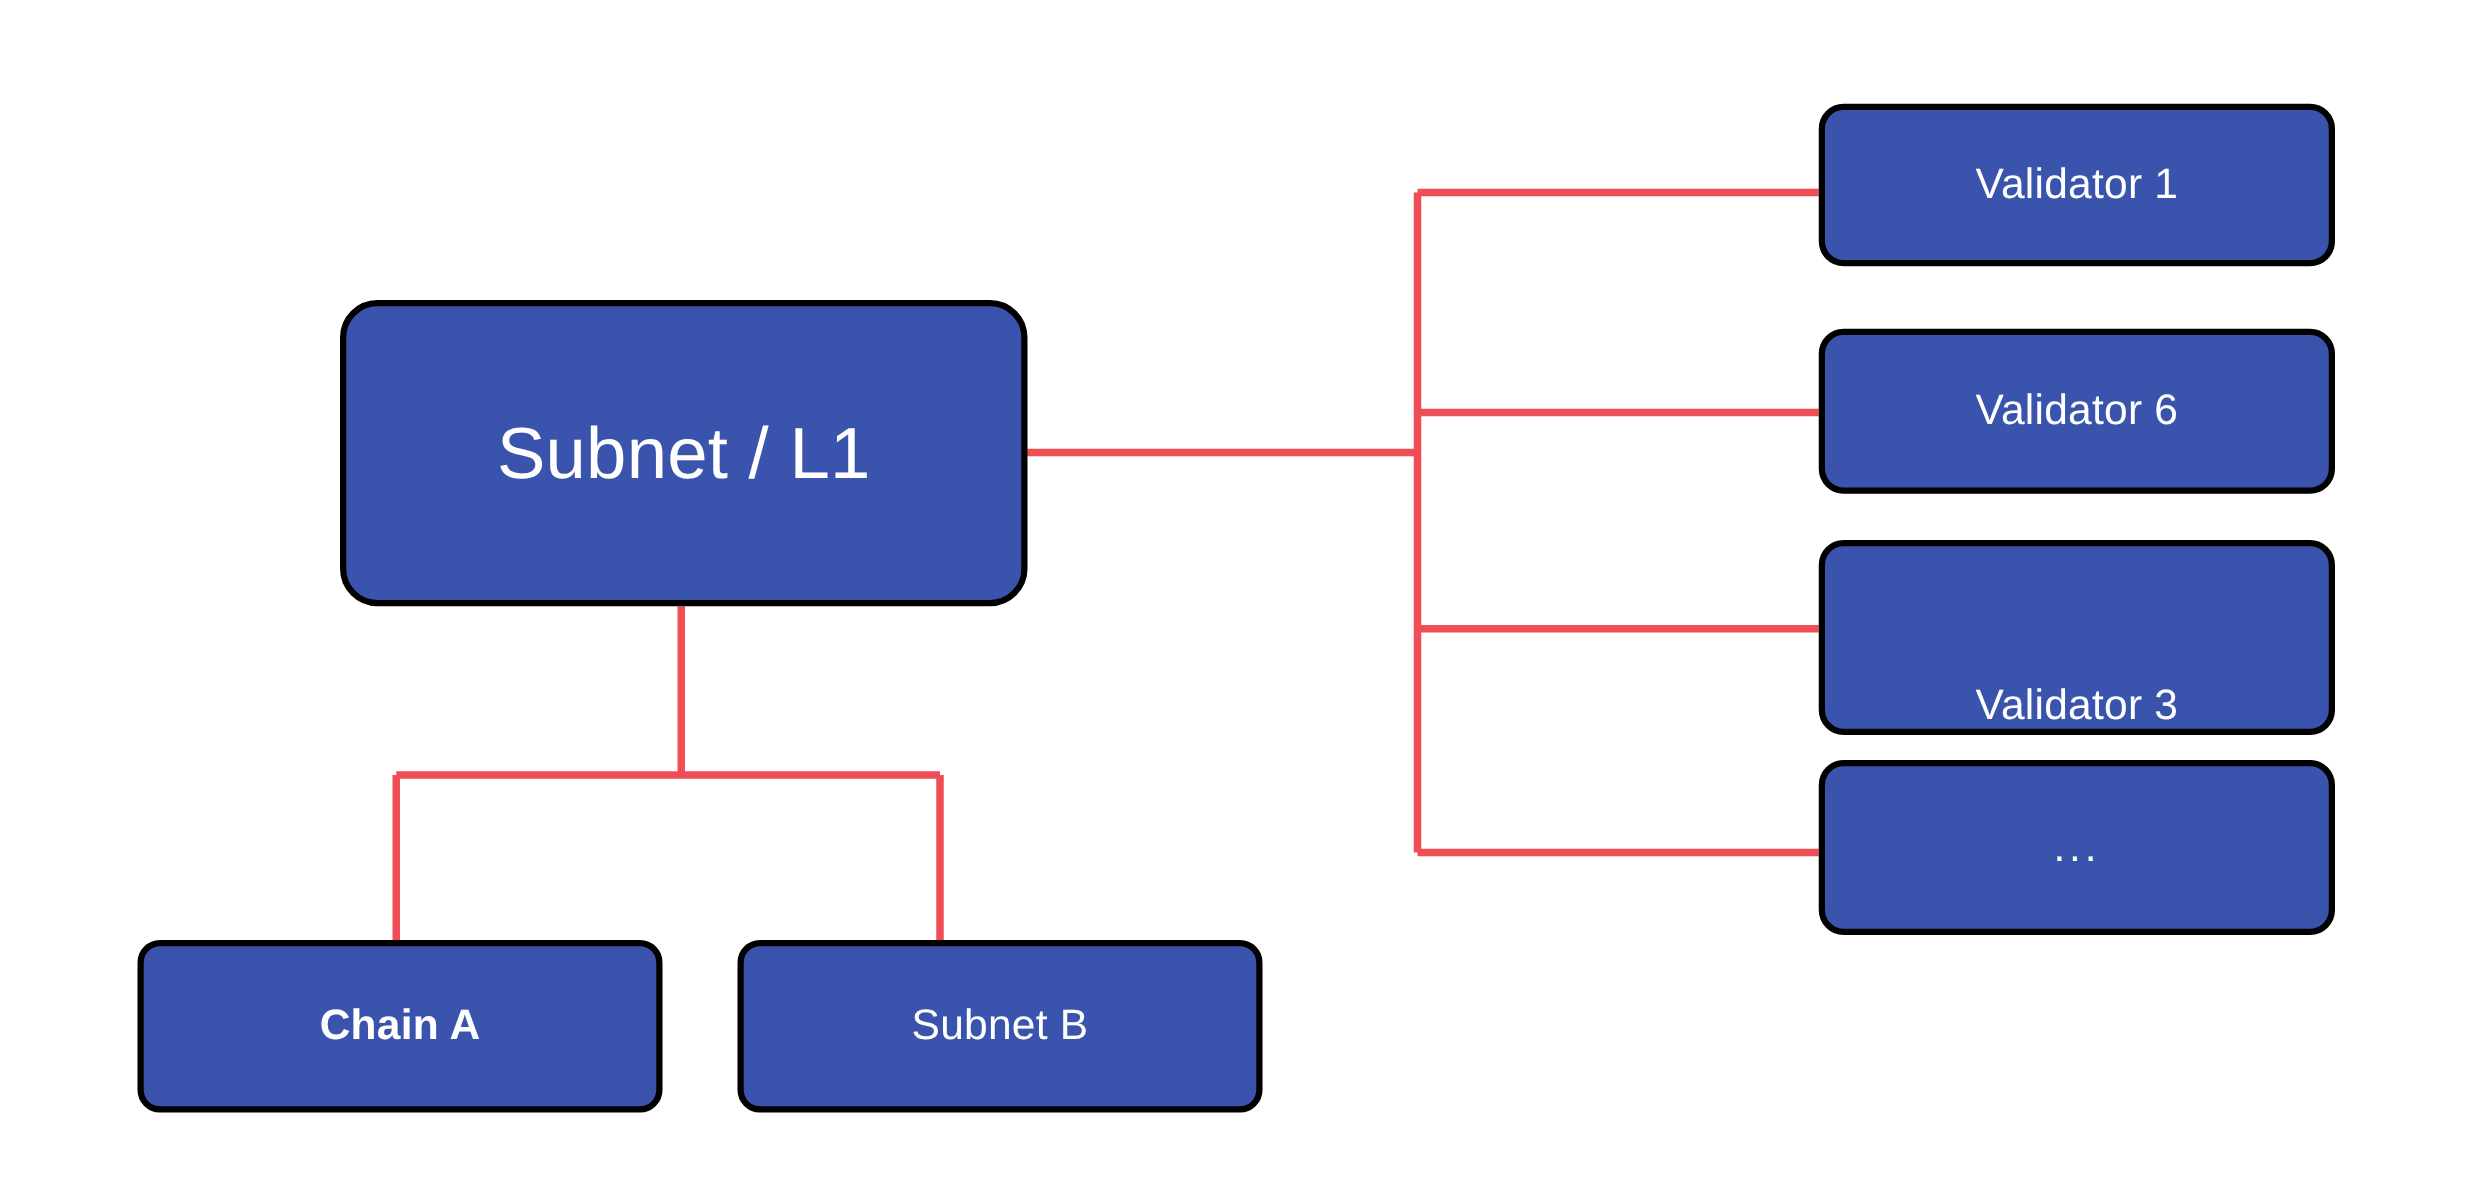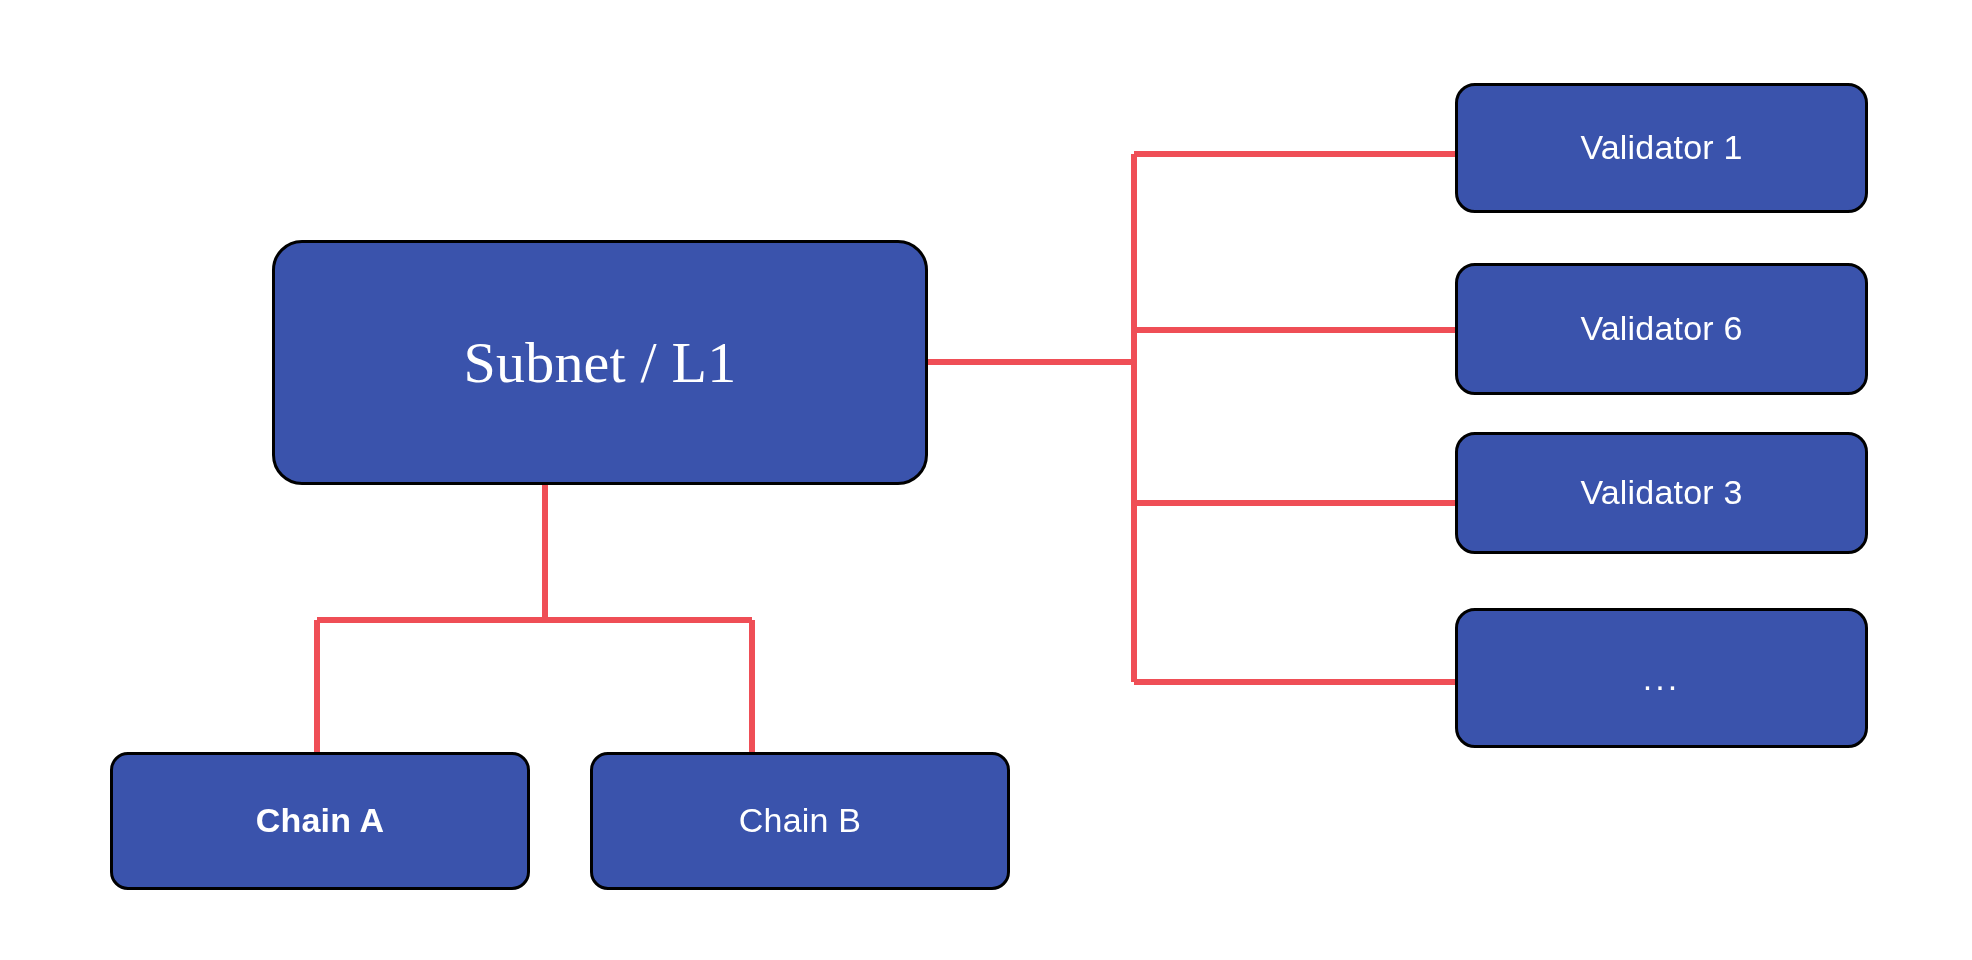--- a/index.html
+++ b/index.html
@@ -23,51 +23,50 @@
     left: 0;
     top: 0;
     width: 1972px;
     height: 960px;
     pointer-events: none;
   }
   .node {
     position: absolute;
     box-sizing: border-box;
     background: #3a53ac;
-    border: 3px solid #000000;
+    border: 5px solid #000000;
     border-radius: 18px;
     color: #ffffff;
     display: flex;
     align-items: center;
     justify-content: center;
     text-align: center;
     font-family: "Liberation Sans", sans-serif;
     font-weight: 400;
     line-height: 1.1;
     letter-spacing: 0.2px;
     user-select: none;
   }
   .node-root {
     left: 272px;
     top: 240px;
-    width: 656px;
+    width: 550px;
     height: 245px;
     border-radius: 30px;
     font-size: 58px;
-    font-family: Liberation Serif, serif;
   }
   .node-validator {
     left: 1455px;
     width: 413px;
     font-size: 34px;
     border-radius: 20px;
   }
   .node-v1 { top: 83px;  height: 130px; }
   .node-v2 { top: 263px; height: 132px; }
-  .node-v3 { top: 432px; height: 122px; }
+  .node-v3 { top: 432px; height: 156px; align-items: flex-end; }
   .node-v4 { top: 608px; height: 140px; }
   .node-chain {
     top: 752px;
     width: 420px;
     height: 138px;
     font-size: 34px;
     border-radius: 18px;
   }
   .node-chain-a { left: 110px; font-weight: bold; }
   .node-chain-b { left: 590px; }
@@ -121,16 +120,16 @@
 
   <div class="node node-validator node-v4">
     <span class="ellipsis-glyph">...</span>
   </div>
 
   <div class="node node-chain node-chain-a">
     <span>Chain A</span>
   </div>
 
   <div class="node node-chain node-chain-b">
-    <span>Chain B</span>
+    <span>Subnet B</span>
   </div>
 
 </div>
 
 </body></html>

